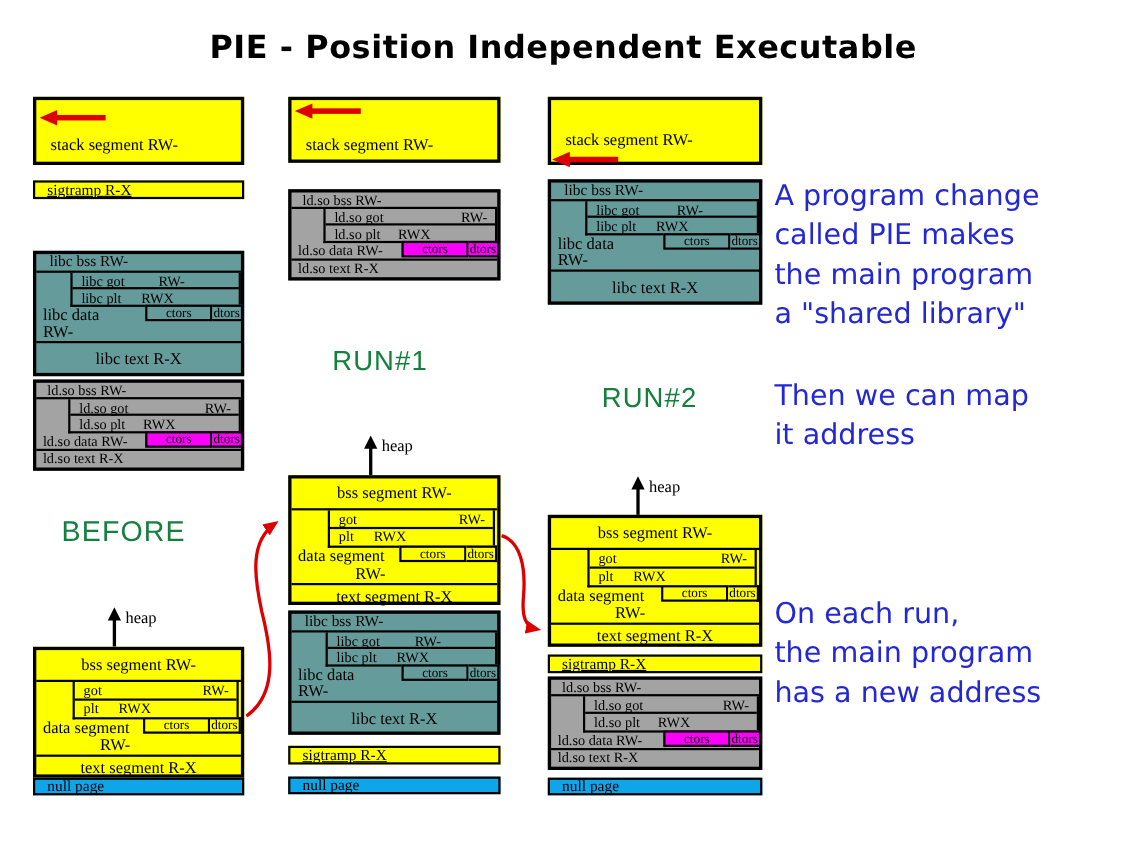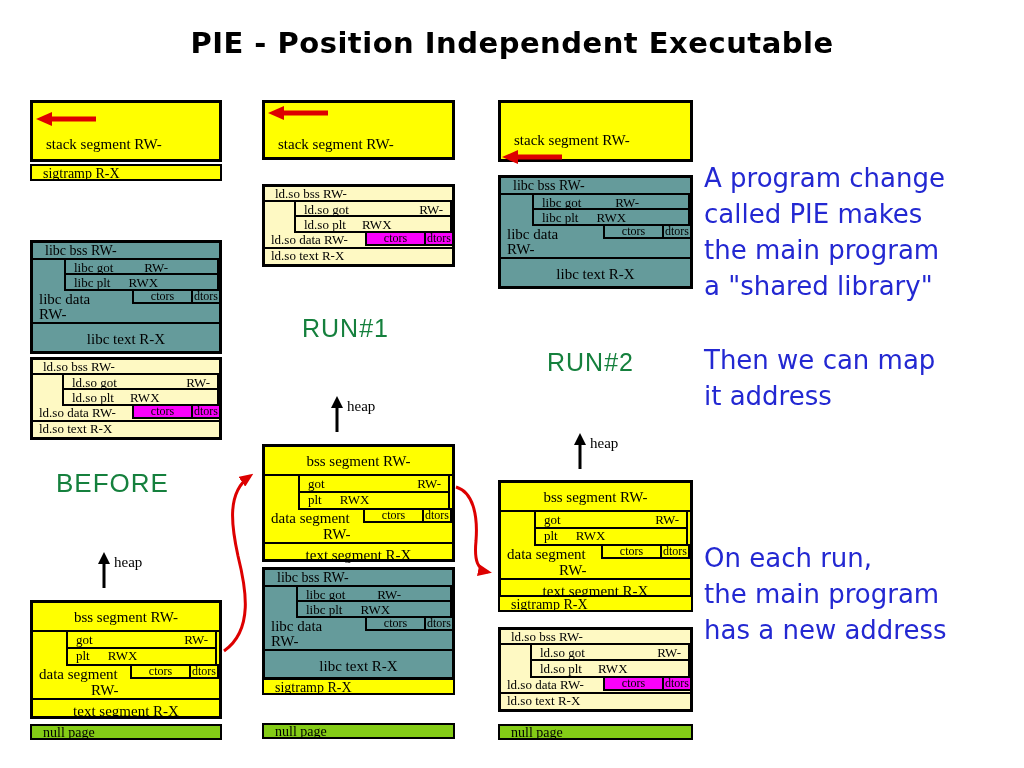--- a/index.html
+++ b/index.html
@@ -5,25 +5,25 @@
   html,body{margin:0;padding:0;}
   body{width:1024px;height:768px;background:#FFFFFF;position:relative;overflow:hidden;
        font-family:"Liberation Serif",serif;color:#000;}
   .abs{position:absolute;}
   
   .title{left:0;top:26px;width:1024px;text-align:center;font-family:"DejaVu Sans",sans-serif;
          font-weight:bold;font-size:29px;letter-spacing:0.5px;}
   .runlabel{font-family:"Liberation Sans",sans-serif;font-size:25px;color:#15803d;letter-spacing:1px;}
   .annot{font-family:"DejaVu Sans",sans-serif;font-size:26px;line-height:36px;color:#2328D2;white-space:nowrap;}
   
-  .membox{position:absolute;box-sizing:border-box;border:3px solid #000;display:flex;flex-direction:column;margin-top:12px;}
+  .membox{position:absolute;box-sizing:border-box;border:3px solid #000;display:flex;flex-direction:column;}
   .bg-yellow{background:#FFFF00;--bg:#FFFF00;}
   .bg-teal{background:#659B9B;--bg:#659B9B;}
-  .bg-magenta{background:#fef9c3;--bg:#FB00FB;}
-  .bg-white{background:#84cc16;margin-top:17px;--bg:#FFFFFF;}
+  .bg-magenta{background:#a3a3a3;--bg:#FB00FB;}
+  .bg-white{background:#0ea5e9;--bg:#FFFFFF;}
   .row{box-sizing:border-box;flex:none;}
   .bb{border-bottom:2px solid #000;}
   .nested{box-sizing:border-box;border:2px solid #000;border-top:none;flex:none;}
   .gotrow{display:flex;justify-content:space-between;padding:0 7px 0 8px;font-size:13px;box-sizing:border-box;}
   .pltrow{display:flex;padding-left:8px;font-size:13px;box-sizing:border-box;}
   .dataarea{flex:1;position:relative;font-size:15px;}
   .cdpair{position:absolute;top:-2px;right:-2px;display:flex;}
   .cd{box-sizing:border-box;border:2px solid #000;background:var(--bg);font-size:12px;
       text-align:center;line-height:11px;height:15px;}
   .cd1{width:61px;} .cd2{width:28px;border-left:none;}

